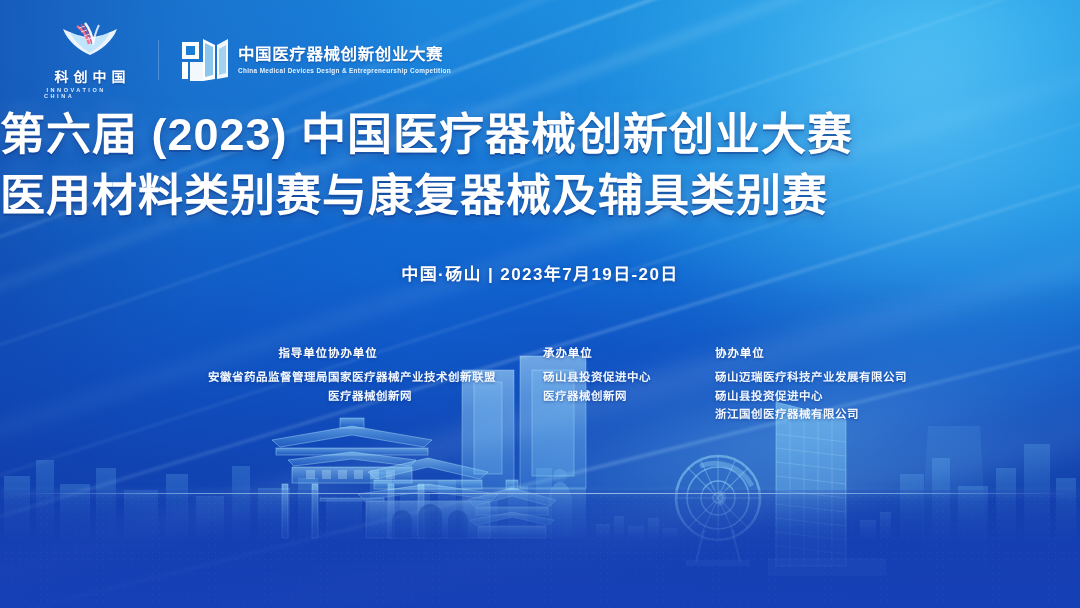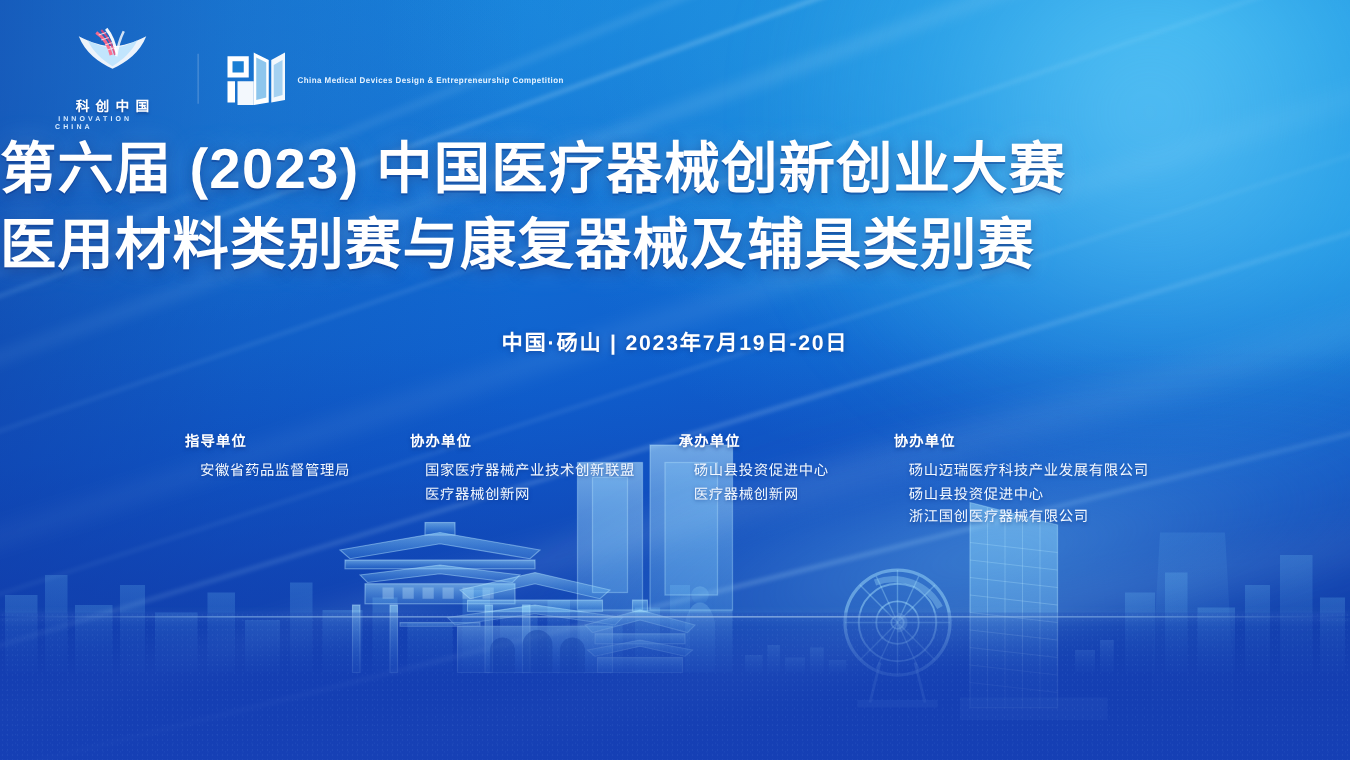--- a/index.html
+++ b/index.html
@@ -115,21 +115,21 @@
   }
 
   
   .logos {
     position: absolute; left: 44px; top: 20px;
     display: flex; align-items: center; gap: 22px;
   }
   .logo-kc { display: flex; flex-direction: column; align-items: center; width: 92px; }
   .kc-mark { width: 62px; height: 38px; }
   .kc-cn {
-    margin-top: 18px; font-size: 11px; letter-spacing: 5px;
+    margin-top: 8px; font-size: 14px; letter-spacing: 5px;
     color: #ffffff; font-weight: 700; text-indent: 5px;
     text-shadow: 0 1px 2px rgba(10,45,120,.5);
   }
   .kc-en {
     font-size: 5.6px; letter-spacing: 2.5px; color: #d9ecff;
     font-weight: 700; text-indent: 2.5px; margin-top: 1px;
   }
 
   .logo-div { width: 1px; height: 40px; background: rgba(255,255,255,.22); }
 
@@ -168,34 +168,33 @@
     letter-spacing: 1.4px; white-space: nowrap;
     text-shadow: 0 1px 4px rgba(10,45,125,.55);
   }
 
   
   .orgs {
     position: absolute; top: 344px; left: 148px; right: 64px;
     display: flex;
   }
   .org-col { flex: 0 0 auto; }
-  .org-col.c1 { width: 180px; }
+  .org-col.c1 { width: 180px; text-align: right; }
   .org-col.c2 { width: 215px; }
   .org-col.c3 { width: 172px; }
   .org-col.c4 { width: auto; }
   .org-head {
     font-size: 11.5px; font-weight: 700; color: #ffffff;
     letter-spacing: .9px; margin-bottom: 8px; white-space: nowrap;
     text-shadow: 0 1px 3px rgba(10,45,125,.55);
   }
   .org-item {
-    font-size: 11.5px; font-weight: 400; color: #f2f8ff;
+    font-size: 11.5px; font-weight: 700; color: #f2f8ff;
     letter-spacing: .5px; line-height: 1.62; white-space: nowrap;
     text-shadow: 0 1px 3px rgba(10,45,125,.55);
-    margin-left: 12px;
   }
 </style>
 </head>
 <body>
 
 <div id="poster">
 
   <div class="bg-base"></div>
   <div class="glow-tr"></div>
   <div class="bg-deep-left"></div>
@@ -404,20 +403,21 @@
         <rect x="1" y="5" width="17" height="17" fill="#ffffff"></rect>
         <rect x="5" y="9" width="9" height="9" fill="#1a7fd4"></rect>
         <rect x="1" y="25" width="6" height="17" fill="#ffffff"></rect>
         <path d="M9 25 L22 25 L22 44 L9 44 Z" fill="#ffffff" opacity="0.95"></path>
         <path d="M22 2 L34 8 L34 42 L22 44 Z" fill="#ffffff"></path>
         <path d="M24 6 L32 10 L32 38 L24 40 Z" fill="#2f97de" opacity="0.55"></path>
         <path d="M36 8 L47 2 L47 40 L36 42 Z" fill="#ffffff" opacity="0.95"></path>
         <path d="M38 12 L45 8 L45 36 L38 38 Z" fill="#2f97de" opacity="0.40"></path>
       </svg>
       <div class="cmd-txt">
+        <div class="cmd-cn">中国医疗器械创新创业大赛</div>
         <div class="cmd-en">China Medical Devices Design &amp; Entrepreneurship Competition</div>
       </div>
     </div>
   </div>
 
   <div class="titles">
     <div class="title-line">第六届 (2023) 中国医疗器械创新创业大赛</div>
     <div class="title-line">医用材料类别赛与康复器械及辅具类别赛</div>
   </div>
 

